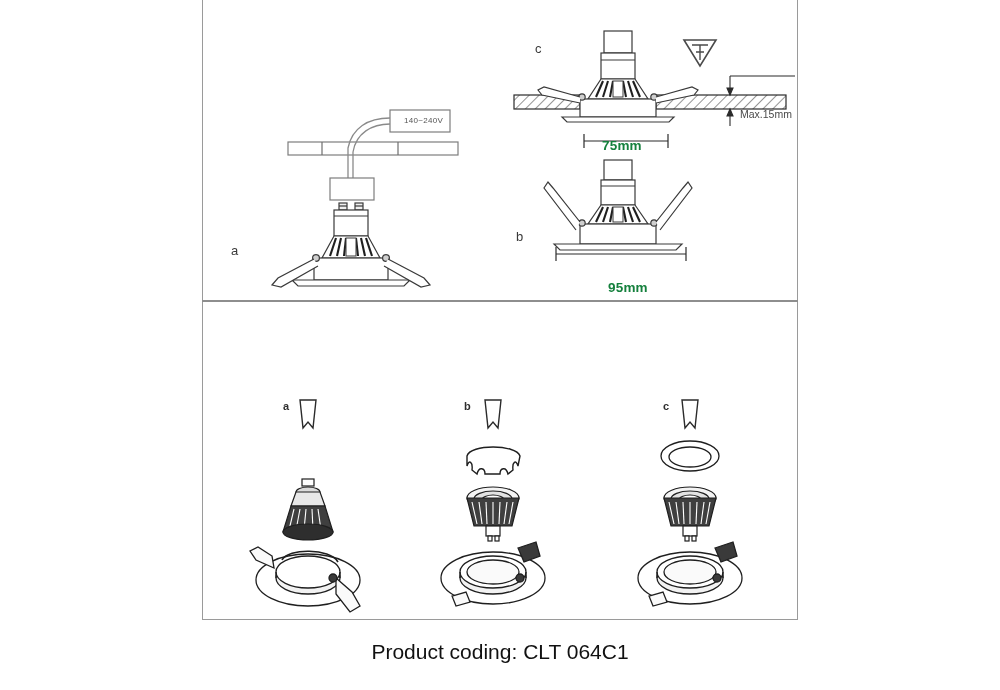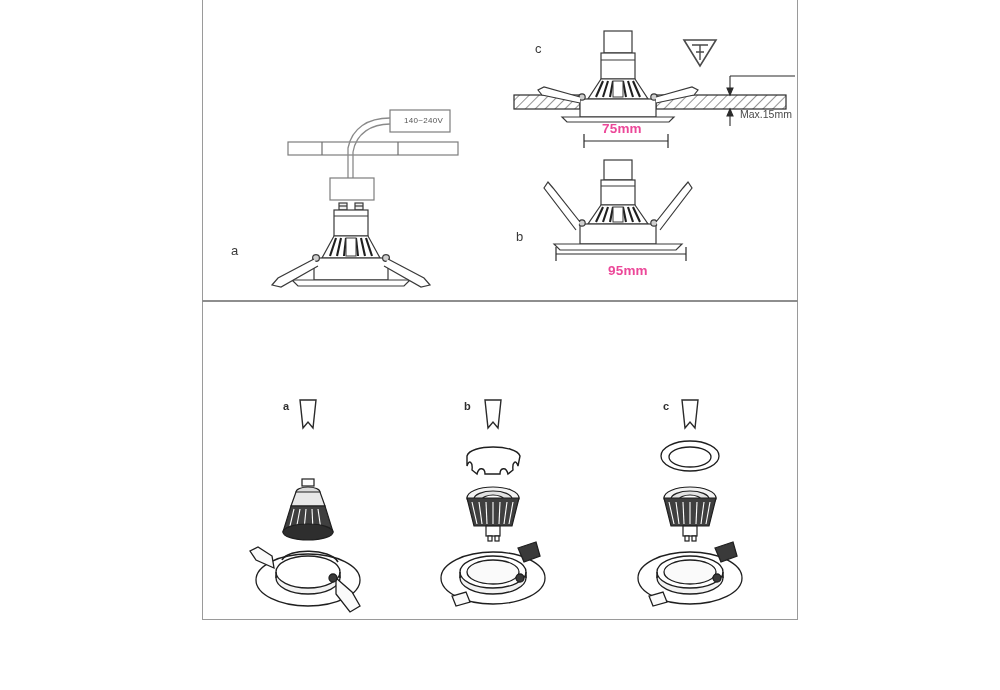--- a/index.html
+++ b/index.html
@@ -33,22 +33,23 @@
   .lbl {
     position: absolute;
     color: #3a3a3a;
     font-size: 13px;
     font-family: "Liberation Sans", sans-serif;
   }
   .dim-text {
     position: absolute;
     font-size: 13.5px;
     font-weight: bold;
-    color: #ec4899;
+    color: #15803d;
     letter-spacing: .2px;
+    margin-top: 17px;
   }
   .small-text {
     position: absolute;
     font-size: 10.5px;
     color: #4a4a4a;
   }
   .volt-text {
     position: absolute;
     font-size: 8px;
     color: #555;
@@ -338,14 +339,15 @@
         <ellipse cx="690" cy="572" rx="26" ry="12" fill="#fafafa"></ellipse>
         <path d="M657 572 L657 578 M723 572 L723 578"></path>
         <path d="M715 548 L733 542 L737 556 L721 562 Z" fill="#3a3a3a"></path>
         <path d="M649 596 L663 592 L667 602 L653 606 Z" fill="#fafafa"></path>
         <circle cx="717" cy="578" r="4" fill="#3a3a3a"></circle>
       </g>
     </svg>
     <div class="step-lbl" style="left:663px;top:400px;">c</div>
   </div>
 
+  <div class="caption">Product coding: CLT 064C1</div>
 
 </div>
 
 </body></html>

